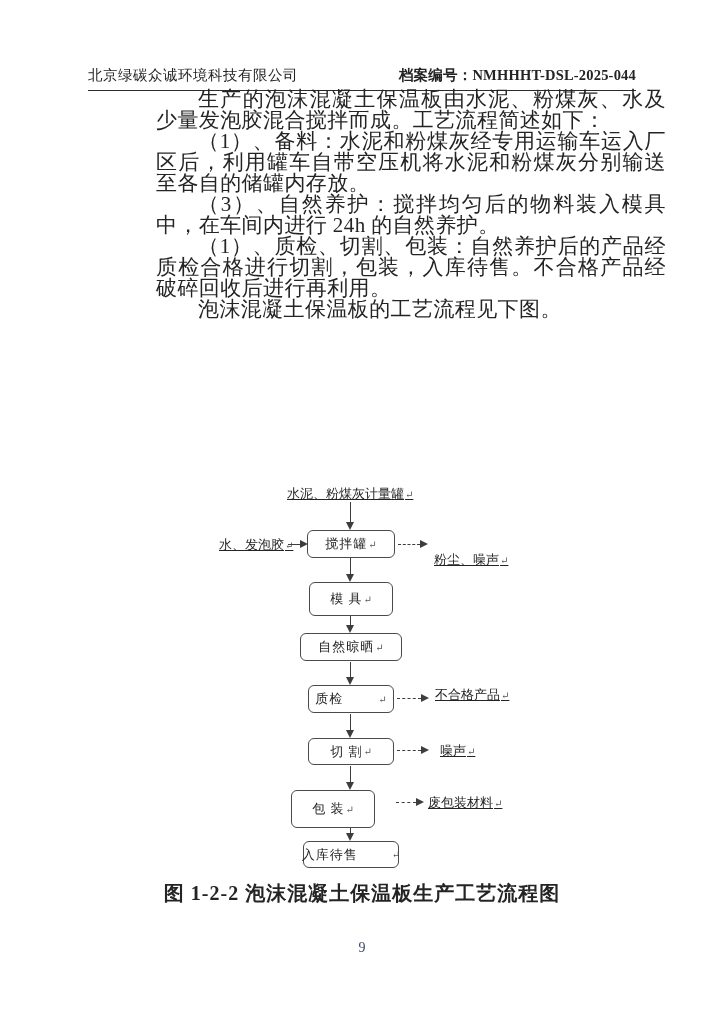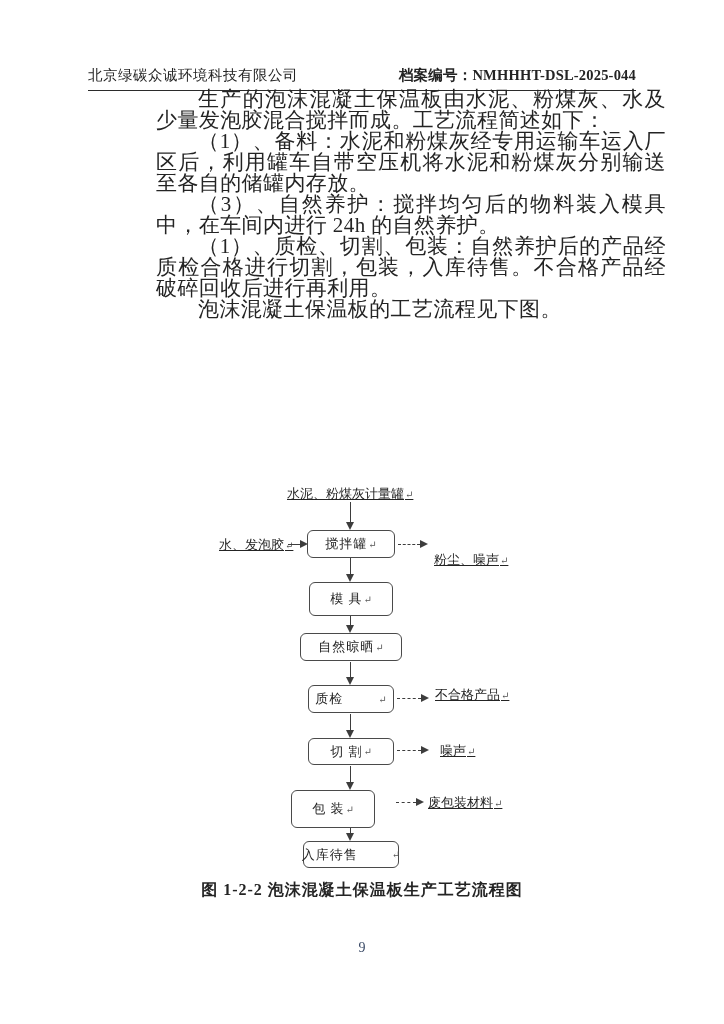--- a/index.html
+++ b/index.html
@@ -50,21 +50,21 @@
   .harrow{position:absolute;height:0;border-top:1.6px solid #3d3d3d;}
   .harrow.dashed{border-top-style:dashed;}
   .harrow::after{
     content:"";position:absolute;right:-8px;top:-5px;
     border-top:4.2px solid transparent;border-bottom:4.2px solid transparent;
     border-left:8px solid #3d3d3d;
   }
   
   .caption{
     position:absolute;left:0;top:880px;width:724px;
-    text-align:center;font-weight:bold;font-size:16px;letter-spacing:1px;
+    text-align:center;font-weight:bold;font-size:20px;letter-spacing:1px;
   }
   .pagenum{
     position:absolute;left:0;top:940px;width:724px;
     text-align:center;font-size:14px;color:#3a4a66;
   }
 </style>
 </head>
 <body>
 
 <div class="page">

